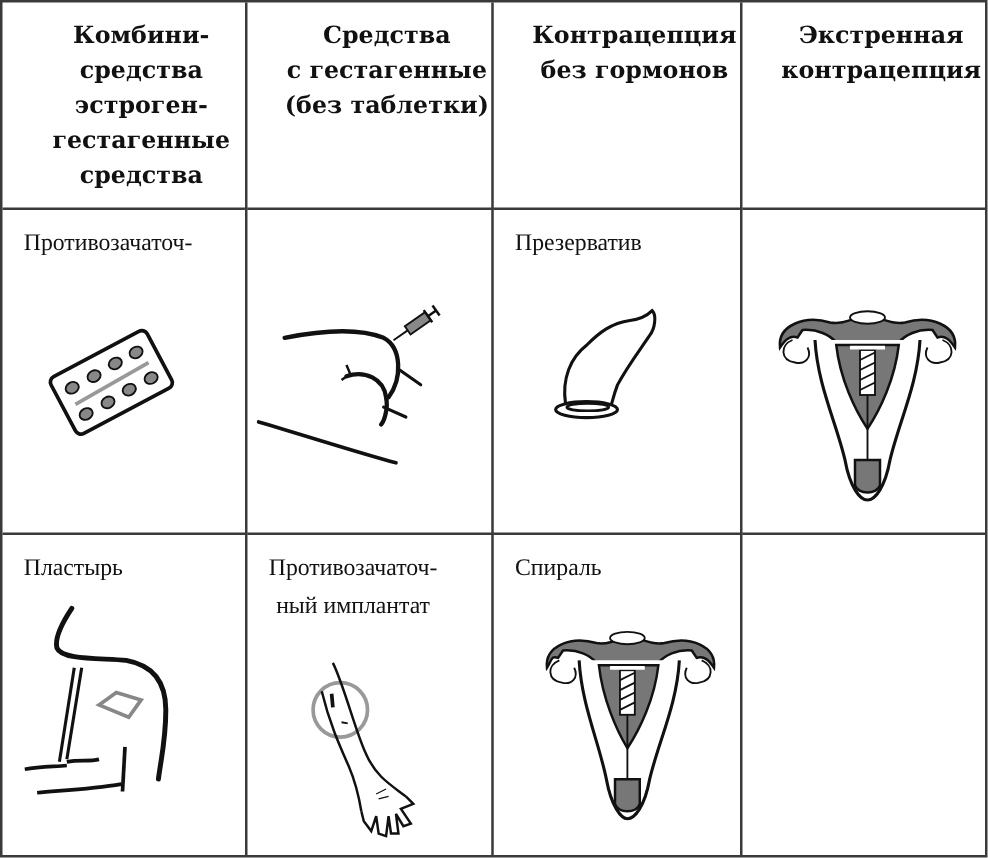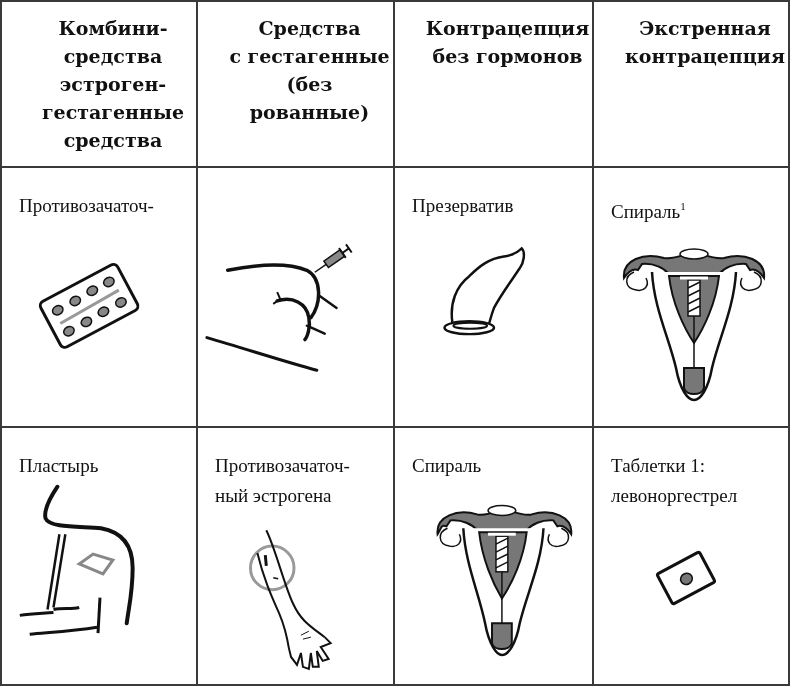--- a/index.html
+++ b/index.html
@@ -15,55 +15,54 @@
     font-family: "DejaVu Serif", "Liberation Serif", serif;
     color: #111;
   }
   .cell {
     border-right: 2px solid #3a3a3a;
     border-bottom: 2px solid #3a3a3a;
     position: relative;
     box-sizing: border-box;
   }
   .cell.last-col { border-right: none; }
-  .cell.last-row { border-bottom: none; }
+  .cell.last-row { border-bottom: none; text-align: center; }
   .head {
     font-weight: bold;
     font-size: 19px;
     line-height: 28px;
     text-align: center;
     padding-top: 12px;
   }
   .head .line { display: block; padding-left: 28px; }
   .body-label {
     position: absolute; left: 17px; top: 12px;
     font-size: 19px; line-height: 30px;
     font-family: "Liberation Serif", "DejaVu Serif", serif;
-    margin-top: 11px;
   }
   .body-label .line { display: block; }
   sup { font-size: 11px; vertical-align: 8px; }
   .illus { position: absolute; left: 0; top: 0; width: 100%; height: 100%; pointer-events: none; }
 </style>
 </head>
 <body>
 
 <div class="table">
 
   <div class="cell head">
     <span class="line">Комбини-</span>
     <span class="line">средства</span>
     <span class="line">эстроген-</span>
     <span class="line">гестагенные</span>
     <span class="line">средства</span>
   </div>
   <div class="cell head">
     <span class="line">Средства</span>
     <span class="line">с гестагенные</span>
-    <span class="line">(без рованные)</span>
+    <span class="line">(без таблетки)</span>
   </div>
   <div class="cell head">
     <span class="line">Контрацепция</span>
     <span class="line">без гормонов</span>
   </div>
   <div class="cell head last-col">
     <span class="line">Экстренная</span>
     <span class="line">контрацепция</span>
   </div>
 
@@ -110,23 +109,20 @@
       <span class="line">Презерватив</span>
     </div>
     <svg class="illus" viewBox="0 0 199 258">
       <path d="M58 155 C55 135, 62 118, 75 108 C85 98, 95 90, 110 88 C118 87, 124 84, 128 80 C132 84, 130 95, 126 100 C118 112, 108 125, 100 140 C97 148, 96 153, 95 156" fill="#fff" stroke="#111" stroke-width="2.5"></path>
       <ellipse cx="75" cy="160" rx="25" ry="6.5" fill="#fff" stroke="#111" stroke-width="2.5"></ellipse>
       <ellipse cx="76" cy="158" rx="17" ry="3" fill="none" stroke="#111" stroke-width="2"></ellipse>
     </svg>
   </div>
 
   <div class="cell last-col">
-    <div class="body-label">
-      <span class="line"><span>Спираль</span><sup>1</sup></span>
-    </div>
     <svg class="illus" viewBox="0 0 194 258">
       <g transform="translate(-400,0)">
         <path d="M430 110 C428 92, 450 84, 470 90 C480 92, 490 86, 500 84 C510 86, 520 92, 530 90 C550 84, 572 92, 570 110 C566 104, 562 100, 556 102 L552 96 C540 95, 530 100, 525 106 L515 108 L485 108 L475 106 C470 100, 460 95, 448 96 L444 102 C438 100, 434 104, 430 110 Z" fill="#777" stroke="#111" stroke-width="2"></path>
         <ellipse cx="500" cy="86" rx="14" ry="5" fill="#fff" stroke="#111" stroke-width="1.5"></ellipse>
         <path d="M440 104 C430 108, 430 120, 442 122 C450 124, 456 118, 452 110" fill="#fff" stroke="#111" stroke-width="1.5"></path>
         <path d="M560 104 C570 108, 570 120, 558 122 C550 124, 544 118, 548 110" fill="#fff" stroke="#111" stroke-width="1.5"></path>
         <path d="M458 104 C460 140, 475 170, 482 200 C486 222, 494 232, 500 232 C506 232, 514 222, 518 200 C525 170, 540 140, 542 104" fill="#fff" stroke="#111" stroke-width="2.5"></path>
         <path d="M475 108 C478 135, 490 160, 500 175 C510 160, 522 135, 525 108 Z" fill="#777" stroke="#111" stroke-width="2"></path>
         <rect x="494" y="112" width="12" height="36" fill="#fff" stroke="#111" stroke-width="1.5"></rect>
         <line x1="494" y1="120" x2="506" y2="114" stroke="#111" stroke-width="1.5"></line>
@@ -152,21 +148,21 @@
       <path d="M52 182 C62 180, 70 182, 78 180" fill="none" stroke="#111" stroke-width="3"></path>
       <path d="M99 170 L97 206" fill="none" stroke="#111" stroke-width="3"></path>
       <path d="M28 207 C50 205, 72 204, 96 200" fill="none" stroke="#111" stroke-width="3"></path>
       <path d="M70 142 L84 132 L104 138 L94 152 Z" transform="translate(8,-6)" fill="none" stroke="#888" stroke-width="3"></path>
     </svg>
   </div>
 
   <div class="cell last-row">
     <div class="body-label">
       <span class="line">Противозачаточ-</span>
-      <span class="line">ный эстрогена</span>
+      <span class="line">ный имплантат</span>
     </div>
     <svg class="illus" viewBox="0 0 197 256">
       <circle cx="75" cy="140" r="22" fill="none" stroke="#999" stroke-width="3"></circle>
       <path d="M69 102 C78 120, 88 160, 96 176 C104 194, 115 200, 128 210" fill="none" stroke="#111" stroke-width="2"></path>
       <path d="M60 125 C66 150, 74 168, 82 186 C88 200, 90 210, 92 222" fill="none" stroke="#111" stroke-width="2"></path>
       <line x1="68" y1="127" x2="69" y2="138" stroke="#111" stroke-width="3"></line>
       <line x1="76" y1="150" x2="81" y2="151" stroke="#111" stroke-width="1.5"></line>
       <path d="M128 210 L134 216 L124 220 L132 232 L126 234 L120 224 L122 240 L116 240 L114 226 L112 242 L106 240 L104 226 L100 238 L94 230 L92 222" fill="none" stroke="#111" stroke-width="2"></path>
       <path d="M104 208 L112 204 M106 212 L114 210" stroke="#111" stroke-width="1"></path>
     </svg>
@@ -189,26 +185,14 @@
         <line x1="499" y1="128" x2="511" y2="122" stroke="#111" stroke-width="1.5"></line>
         <line x1="499" y1="136" x2="511" y2="130" stroke="#111" stroke-width="1.5"></line>
         <line x1="499" y1="144" x2="511" y2="138" stroke="#111" stroke-width="1.5"></line>
         <line x1="491" y1="110" x2="519" y2="110" stroke="#fff" stroke-width="3"></line>
         <line x1="505" y1="148" x2="505" y2="205" stroke="#111" stroke-width="1.5"></line>
         <path d="M495 200 L515 200 L515 220 C513 228, 497 228, 495 220 Z" fill="#777" stroke="#111" stroke-width="2"></path>
       </g>
     </svg>
   </div>
 
-  <div class="cell last-row last-col">
-    <div class="body-label">
-      <span class="line">Таблетки 1:</span>
-      <span class="line">левоноргестрел</span>
-    </div>
-    <svg class="illus" viewBox="0 0 194 256">
-      <g transform="translate(92,150) rotate(-28)">
-        <rect x="-24" y="-17" width="48" height="34" rx="2" fill="#fff" stroke="#111" stroke-width="3"></rect>
-        <ellipse cx="0" cy="1" rx="6" ry="5.5" fill="#777" stroke="#111" stroke-width="1.5"></ellipse>
-      </g>
-    </svg>
-  </div>
 
 </div>
 
 </body></html>

